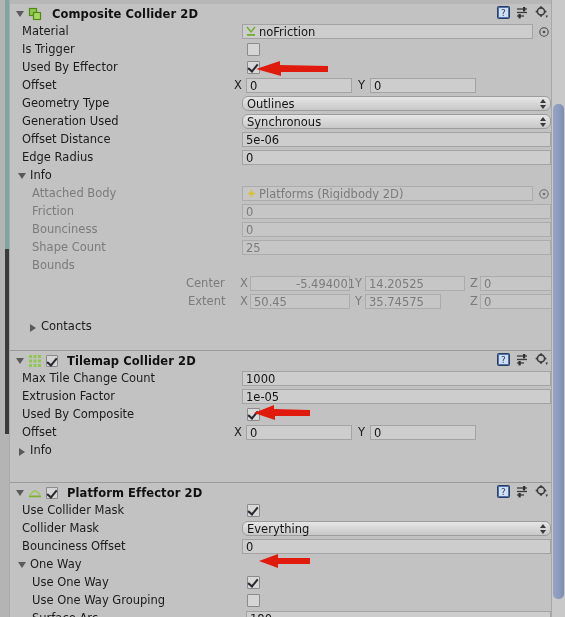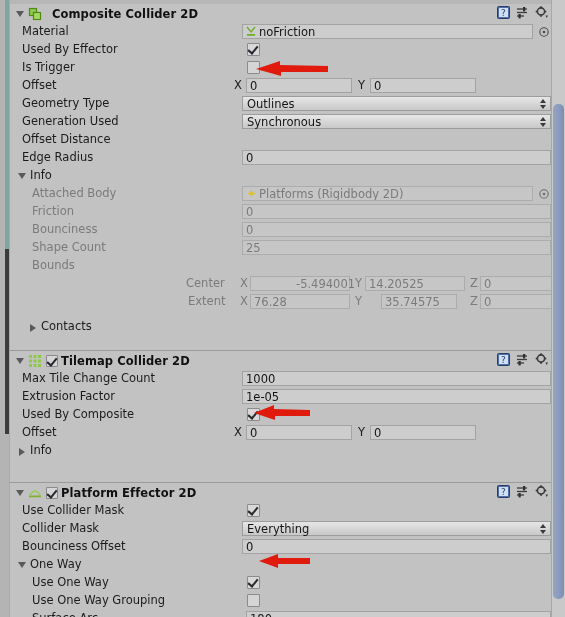--- a/index.html
+++ b/index.html
@@ -87,21 +87,21 @@
     box-sizing:border-box;
   }
   .comp-check.on::after, .fld-check.on::after {
     content:""; position:absolute;
     left:2px; top:0px; width:4px; height:8px;
     border:solid #26282e; border-width:0 2px 2px 0;
     transform:rotate(40deg);
   }
   .comp-title {
     font-weight:bold; font-size:11.5px; color:#101010;
-    white-space:nowrap; letter-spacing:0.1px;
+    white-space:nowrap; letter-spacing:0.1px;margin-left:6px;
   }
   .comp-title.spaced { margin-left:7px; }
 
   .hdr-icons {
     position:absolute; right:2px; top:2px;
     display:flex; align-items:center; gap:6px;
   }
 
   
   .row {
@@ -130,21 +130,21 @@
     overflow:hidden; white-space:nowrap;
   }
   .field.dim   { color:#7b7b7b; background:#c6c6c6; border-color:#acacac; }
   .field.obj   { right:18px; }
 
   .popup {
     position:absolute; left:232px; right:0px; top:1px;
     height:15px;
     background:linear-gradient(to bottom,#e6e6e6,#c8c8c8);
     border:1px solid #9c9c9c;
-    border-radius:0;
+    border-radius:6px;
     box-sizing:border-box;
     display:flex; align-items:center;
     padding-left:4px;
     font-size:11.5px; color:#141414;
   }
   .popup-arrows {
     position:absolute; right:4px; top:2px;
     display:flex; flex-direction:column; gap:2px;
   }
   .ua { width:0;height:0;border-left:3px solid transparent;border-right:3px solid transparent;border-bottom:4px solid #3a3a3a; }
@@ -240,27 +240,27 @@
         </svg>
         <span>noFriction</span>
       </div>
       <svg class="obj-pick" viewBox="0 0 12 12">
         <circle cx="6" cy="6" r="4.2" fill="none" stroke="#4a4a4a" stroke-width="1.1"></circle>
         <circle cx="6" cy="6" r="1.3" fill="#4a4a4a"></circle>
       </svg>
     </div>
 
     <div class="row">
+      <span class="label">Is Trigger</span>
+      <div class="fld-check"></div>
+    </div>
+
+    <div class="row">
       <span class="label">Used By Effector</span>
       <div class="fld-check on"></div>
-    </div>
-
-    <div class="row">
-      <span class="label">Is Trigger</span>
-      <div class="fld-check"></div>
     </div>
 
     <div class="row">
       <span class="label">Offset</span>
       <span class="axis-lbl" style="left:224px;">X</span>
       <div class="sub" style="left:236px;width:106px;">
           <span>0</span>
         </div>
       <span class="axis-lbl" style="left:348px;">Y</span>
       <div class="sub" style="left:360px;width:106px;">
@@ -286,20 +286,23 @@
         <span class="popup-arrows">
             <i class="ua"></i>
             <i class="da"></i>
           </span>
       </div>
     </div>
 
 
     <div class="row">
       <span class="label">Offset Distance</span>
+      <div class="field">
+          <span>5e-06</span>
+        </div>
     </div>
 
     <div class="row">
       <span class="label">Edge Radius</span>
       <div class="field">
           <span>0</span>
         </div>
     </div>
 
     <div class="row">
@@ -361,24 +364,24 @@
       <span class="axis-lbl dim" style="left:460px;color:#7b7b7b;">Z</span>
       <div class="sub dim" style="left:470px;width:81px;">
           <span>0</span>
         </div>
     </div>
 
     <div class="row">
       <span class="bnd-name" style="left:178px;">Extent</span>
       <span class="axis-lbl dim" style="left:230px;color:#7b7b7b;">X</span>
       <div class="sub dim" style="left:240px;width:100px;">
-          <span>76.28</span>
+          <span>50.45</span>
         </div>
       <span class="axis-lbl dim" style="left:345px;color:#7b7b7b;">Y</span>
-      <div class="sub dim" style="left:355px;width:76px;margin-left:16px;">
+      <div class="sub dim" style="left:355px;width:76px;">
           <span>35.74575</span>
         </div>
       <span class="axis-lbl dim" style="left:460px;color:#7b7b7b;">Z</span>
       <div class="sub dim" style="left:470px;width:81px;">
           <span>0</span>
         </div>
     </div>
 
     <div class="spacer"></div>
 

